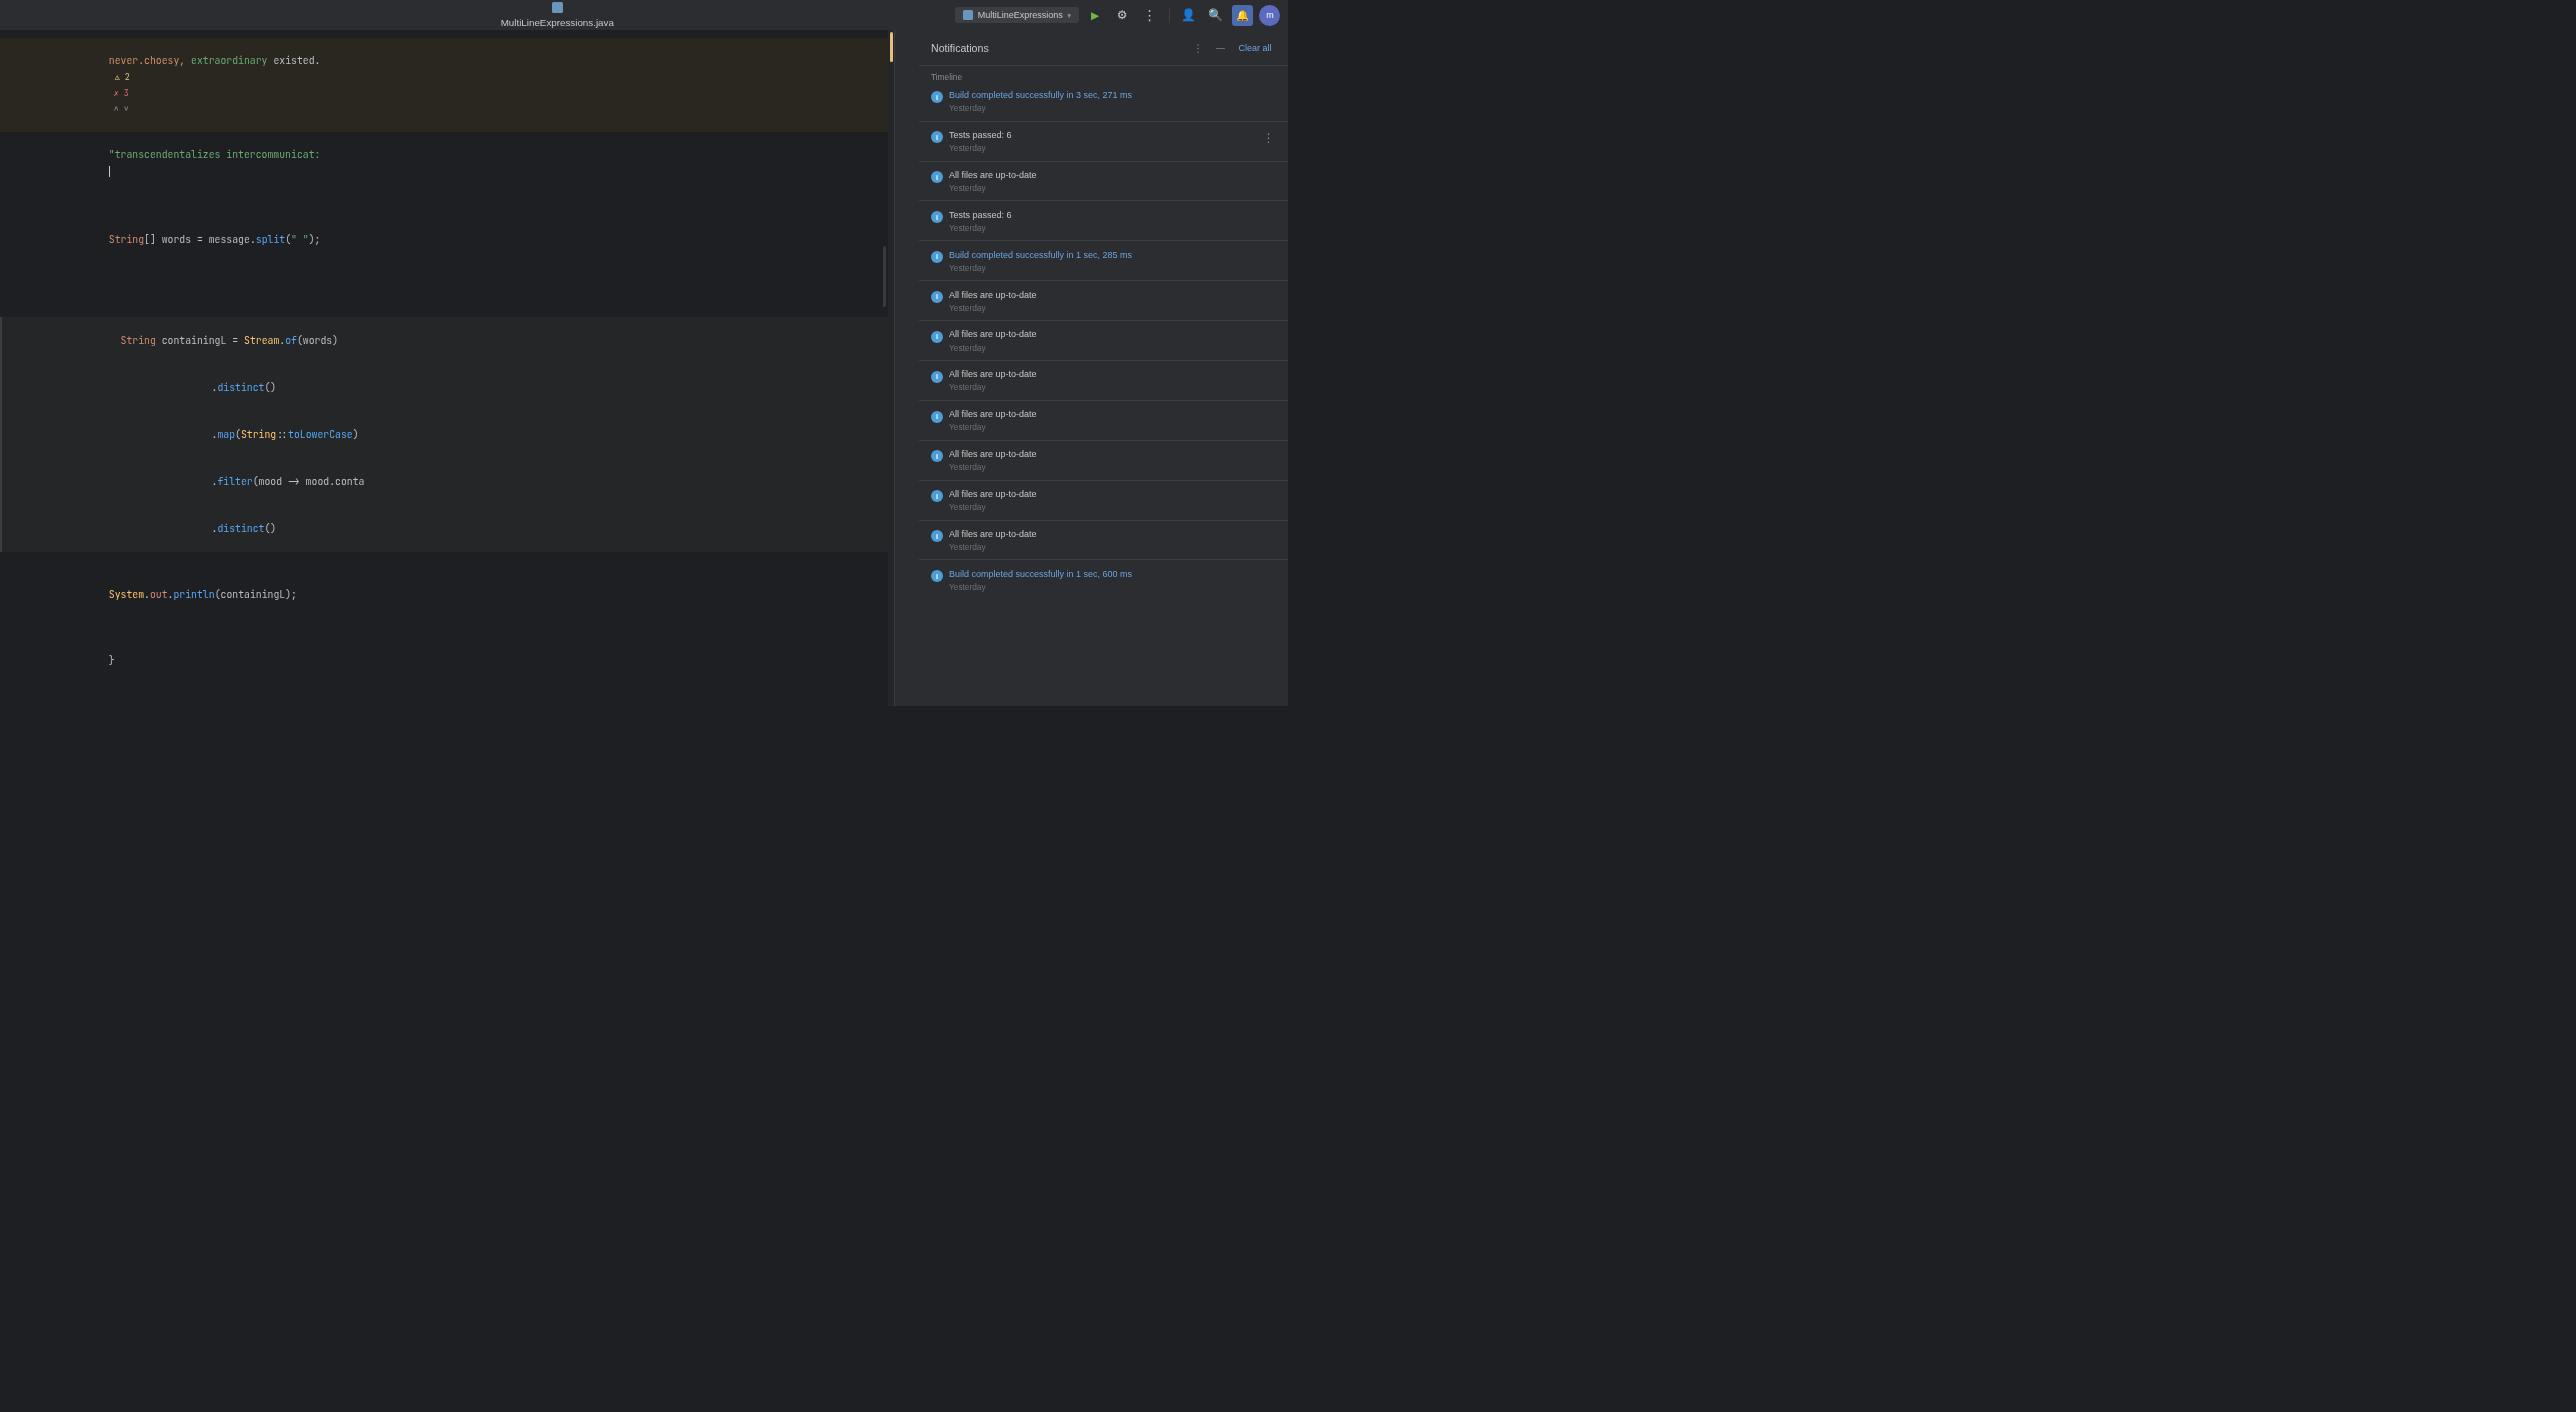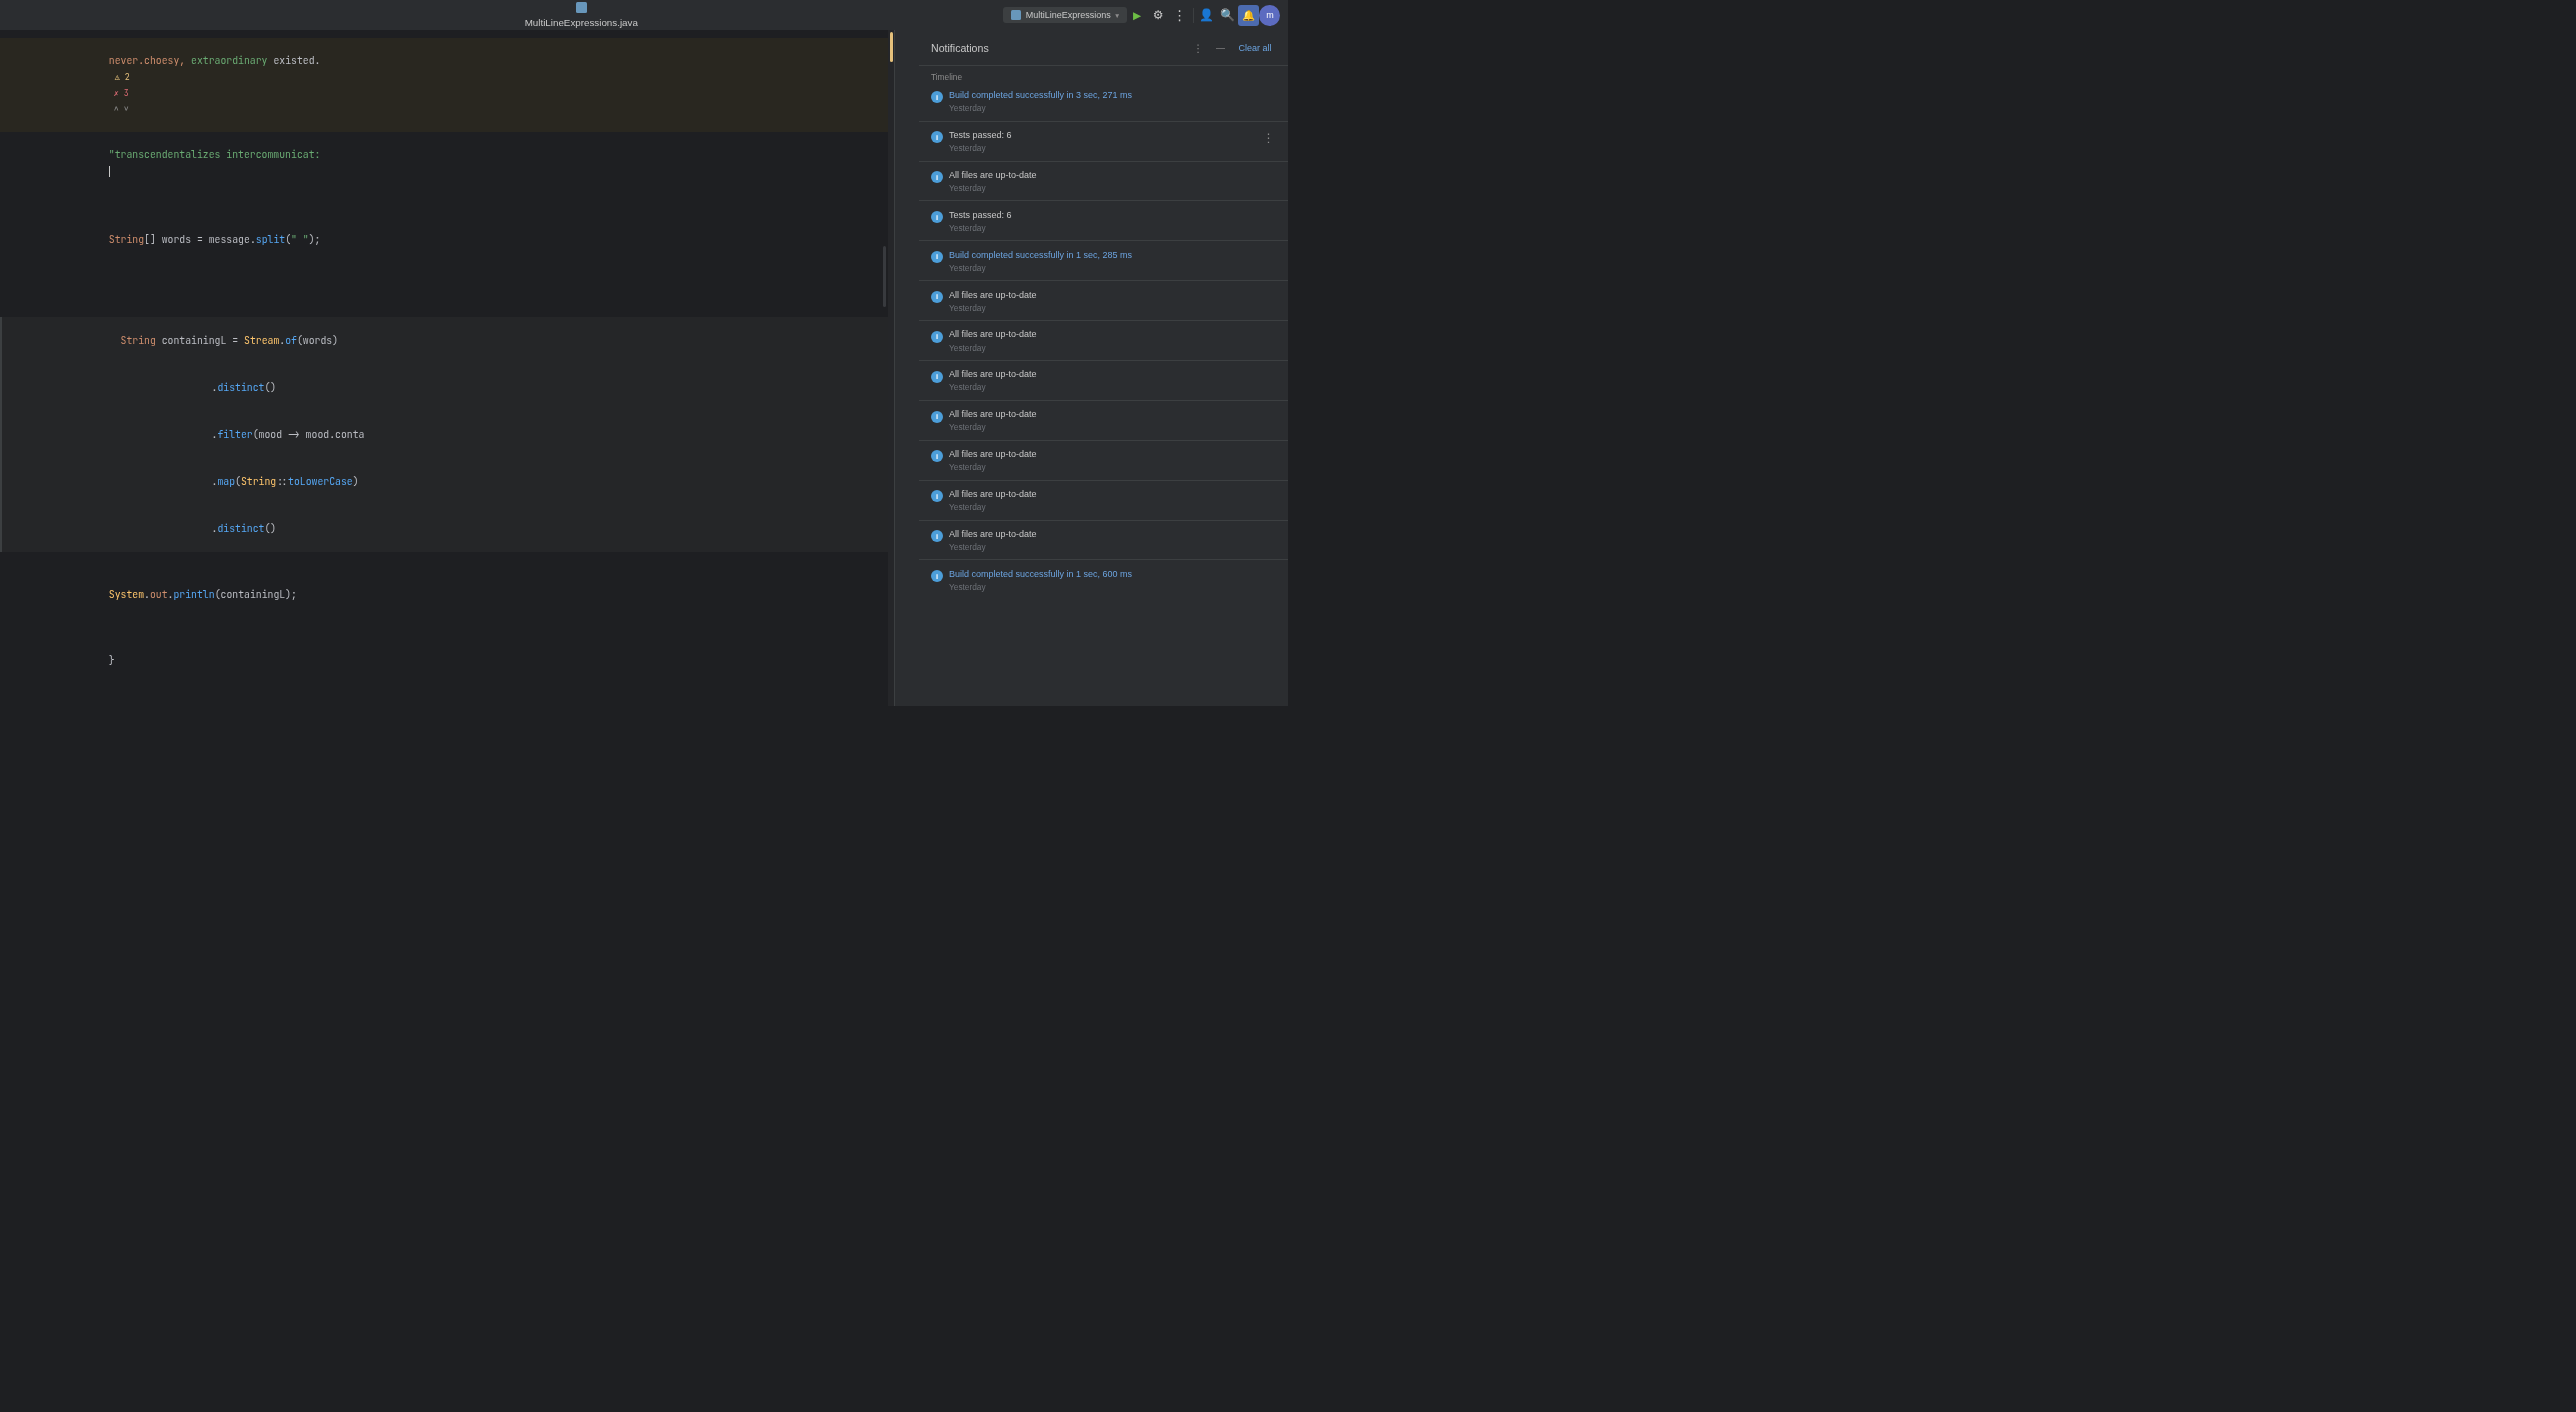--- a/index.html
+++ b/index.html
@@ -42,20 +42,21 @@
       width: 10.6px;
       height: 10.6px;
       background: #6897bb;
       border-radius: 1.5px;
       display: inline-block;
     }
 
     .title-bar-right {
       display: flex;
       align-items: center;
+      gap: 6px;
     }
 
     .run-config {
       display: flex;
       align-items: center;
       gap: 4.5px;
       background: #3c3f41;
       border-radius: 3px;
       padding: 3px 7.6px;
       color: #c8c8c8;
@@ -407,29 +408,29 @@
           <div class="fold-gutter"></div>
           <div class="line-content">
             <span style="padding-left:91px;"><span style="color:#bcbec4;">.</span><span class="method">distinct</span><span style="color:#bcbec4;">()</span></span>
           </div>
         </div>
 
         <div class="code-line code-block-highlight">
           <div class="line-number"></div>
           <div class="fold-gutter"></div>
           <div class="line-content">
-            <span style="padding-left:91px;"><span style="color:#bcbec4;">.</span><span class="method">filter</span><span style="color:#bcbec4;">(mood -&gt; mood.conta</span></span>
+            <span style="padding-left:91px;"><span style="color:#bcbec4;">.</span><span class="method">map</span><span style="color:#bcbec4;">(</span><span class="cls">String</span><span style="color:#bcbec4;">::</span><span class="method">toLowerCase</span><span style="color:#bcbec4;">)</span></span>
           </div>
         </div>
 
         <div class="code-line code-block-highlight">
           <div class="line-number"></div>
           <div class="fold-gutter"></div>
           <div class="line-content">
-            <span style="padding-left:91px;"><span style="color:#bcbec4;">.</span><span class="method">map</span><span style="color:#bcbec4;">(</span><span class="cls">String</span><span style="color:#bcbec4;">::</span><span class="method">toLowerCase</span><span style="color:#bcbec4;">)</span></span>
+            <span style="padding-left:91px;"><span style="color:#bcbec4;">.</span><span class="method">filter</span><span style="color:#bcbec4;">(mood -&gt; mood.conta</span></span>
           </div>
         </div>
 
         <div class="code-line code-block-highlight">
           <div class="line-number"></div>
           <div class="fold-gutter"></div>
           <div class="line-content">
             <span style="padding-left:91px;"><span style="color:#bcbec4;">.</span><span class="method">distinct</span><span style="color:#bcbec4;">()</span></span>
           </div>
         </div>

